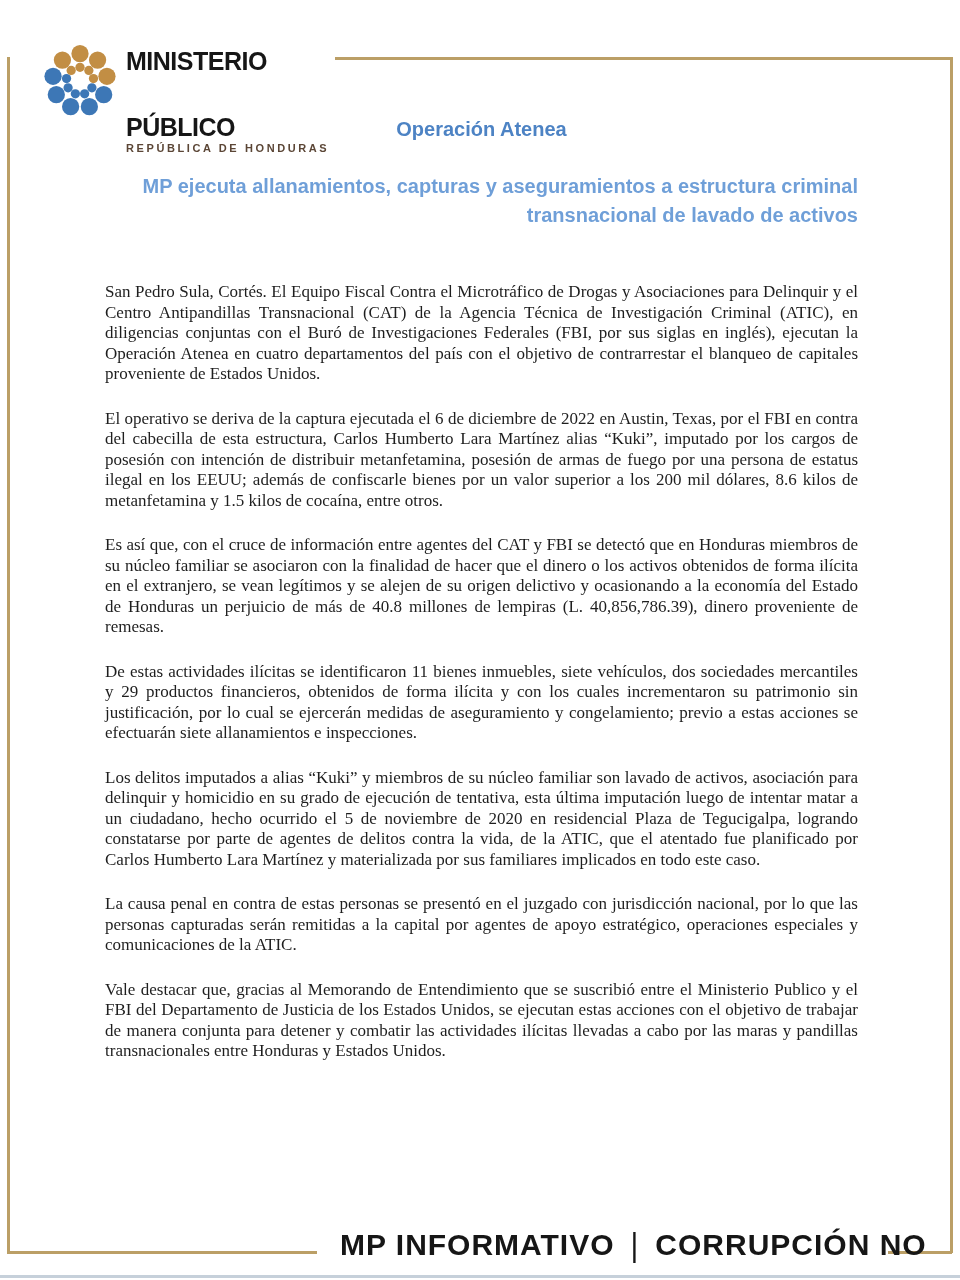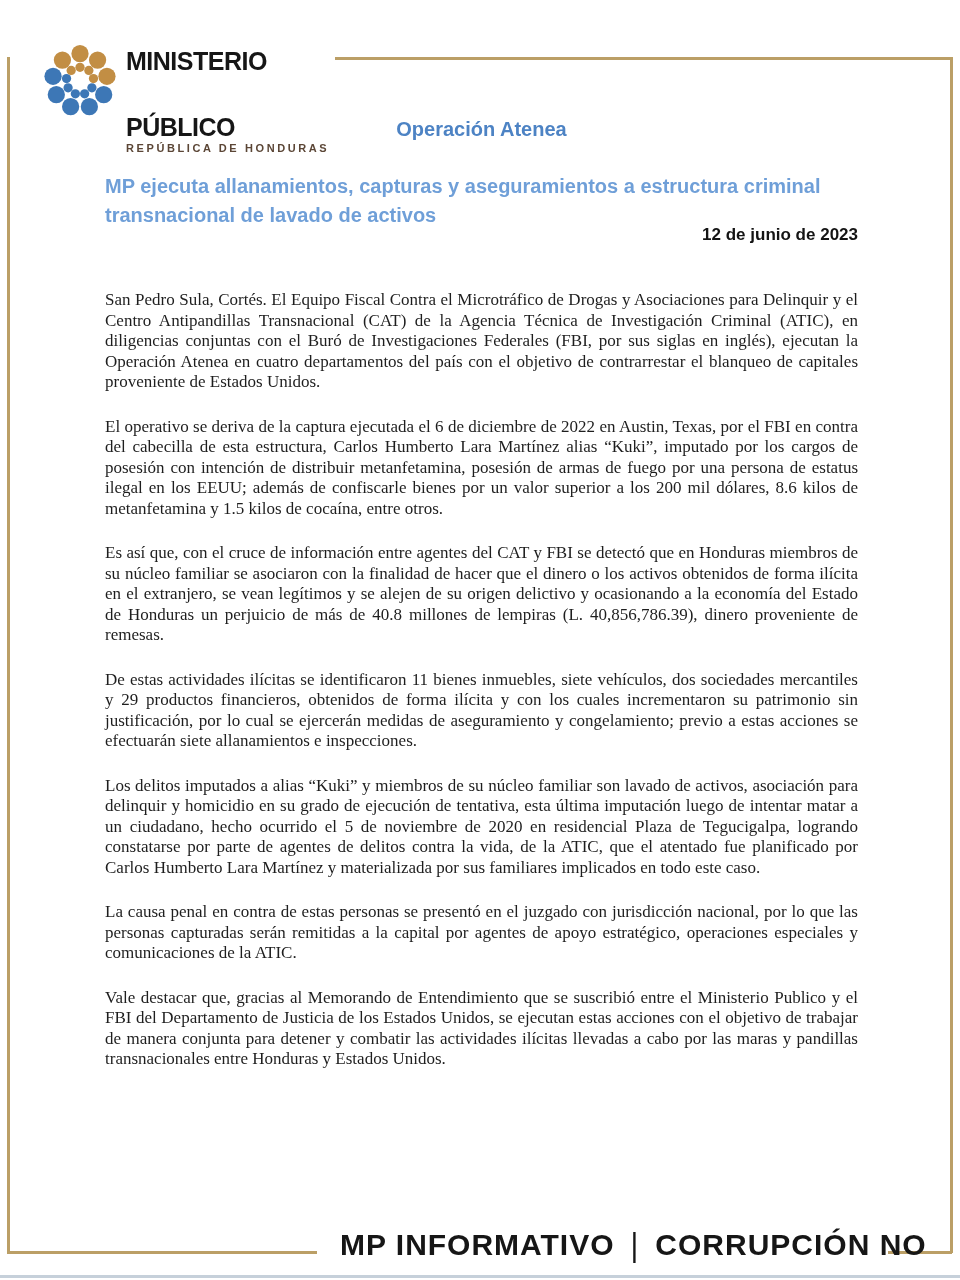--- a/index.html
+++ b/index.html
@@ -34,36 +34,36 @@
   .logo-text{margin-left:6px;}
   .logo-line{font-weight:700;color:#161616;font-size:25px;line-height:26px;letter-spacing:-0.5px;margin-top:40px;}
   .logo-sub{margin-top:2px;font-size:11px;font-weight:700;letter-spacing:2.6px;color:#5b4636;}
   
   .doc-title{
     position:absolute;left:105px;top:118px;width:753px;
     text-align:center;font-weight:700;font-size:20px;color:var(--title-blue);
   }
   .doc-subtitle{
     position:absolute;left:105px;top:172px;width:753px;
-    text-align:left;font-weight:700;font-size:20px;line-height:29px;color:var(--subtitle-blue);
+    text-align:right;font-weight:700;font-size:20px;line-height:29px;color:var(--subtitle-blue);
   }
   .doc-subtitle span{display:inline-block;max-width:730px;}
   .doc-date{
     position:absolute;left:105px;top:225px;width:753px;
     text-align:right;font-weight:700;font-size:17px;color:#141414;
   }
   
   .body-copy{
     position:absolute;left:105px;top:282px;width:753px;
     font-family:"Liberation Serif", serif;
     color:var(--body-ink);
     font-size:17px;line-height:20.5px;
     text-align:justify;
   }
-  .body-copy p{margin:8px 0 24px 0;}
+  .body-copy p{margin:0 0 24px 0;}
   
   .footer-text{
     position:absolute;left:340px;top:1228px;
     font-weight:700;font-size:30px;letter-spacing:1px;color:#161616;
     white-space:nowrap;
   }
   .footer-sep{display:inline-block;margin:0 16px;font-weight:400;transform:scaleY(1.1);}
   .bottom-bar{position:absolute;left:0;top:1275px;width:960px;height:3px;background:var(--bottom-bar);}
 </style>
 </head>
@@ -106,21 +106,20 @@
       <div class="logo-line">MINISTERIO</div>
       <div class="logo-line">PÚBLICO</div>
       <div class="logo-sub">REPÚBLICA DE HONDURAS</div>
     </div>
   </div>
 
   <div class="doc-title">Operación Atenea</div>
   <div class="doc-subtitle">
     <span>MP ejecuta allanamientos, capturas y aseguramientos a estructura criminal transnacional de lavado de activos</span>
   </div>
-  <div class="doc-date">12 de junio de 2023</div>
 
   <div class="body-copy">
     <p>San Pedro Sula, Cortés. El Equipo Fiscal Contra el Microtráfico de Drogas y Asociaciones para Delinquir y el Centro Antipandillas Transnacional (CAT) de la Agencia Técnica de Investigación Criminal (ATIC), en diligencias conjuntas con el Buró de Investigaciones Federales (FBI, por sus siglas en inglés), ejecutan la Operación Atenea en cuatro departamentos del país con el objetivo de contrarrestar el blanqueo de capitales proveniente de Estados Unidos.</p>
     <p>El operativo se deriva de la captura ejecutada el 6 de diciembre de 2022 en Austin, Texas, por el FBI en contra del cabecilla de esta estructura, Carlos Humberto Lara Martínez alias “Kuki”, imputado por los cargos de posesión con intención de distribuir metanfetamina, posesión de armas de fuego por una persona de estatus ilegal en los EEUU; además de confiscarle bienes por un valor superior a los 200 mil dólares, 8.6 kilos de metanfetamina y 1.5 kilos de cocaína, entre otros.</p>
     <p>Es así que, con el cruce de información entre agentes del CAT y FBI se detectó que en Honduras miembros de su núcleo familiar se asociaron con la finalidad de hacer que el dinero o los activos obtenidos de forma ilícita en el extranjero, se vean legítimos y se alejen de su origen delictivo y ocasionando a la economía del Estado de Honduras un perjuicio de más de 40.8 millones de lempiras (L. 40,856,786.39), dinero proveniente de remesas.</p>
     <p>De estas actividades ilícitas se identificaron 11 bienes inmuebles, siete vehículos, dos sociedades mercantiles y 29 productos financieros, obtenidos de forma ilícita y con los cuales incrementaron su patrimonio sin justificación, por lo cual se ejercerán medidas de aseguramiento y congelamiento; previo a estas acciones se efectuarán siete allanamientos e inspecciones.</p>
     <p>Los delitos imputados a alias “Kuki” y miembros de su núcleo familiar son lavado de activos, asociación para delinquir y homicidio en su grado de ejecución de tentativa, esta última imputación luego de intentar matar a un ciudadano, hecho ocurrido el 5 de noviembre de 2020 en residencial Plaza de Tegucigalpa, logrando constatarse por parte de agentes de delitos contra la vida, de la ATIC, que el atentado fue planificado por Carlos Humberto Lara Martínez y materializada por sus familiares implicados en todo este caso.</p>
     <p>La causa penal en contra de estas personas se presentó en el juzgado con jurisdicción nacional, por lo que las personas capturadas serán remitidas a la capital por agentes de apoyo estratégico, operaciones especiales y comunicaciones de la ATIC.</p>
     <p>Vale destacar que, gracias al Memorando de Entendimiento que se suscribió entre el Ministerio Publico y el FBI del Departamento de Justicia de los Estados Unidos, se ejecutan estas acciones con el objetivo de trabajar de manera conjunta para detener y combatir las actividades ilícitas llevadas a cabo por las maras y pandillas transnacionales entre Honduras y Estados Unidos.</p>
   </div>

